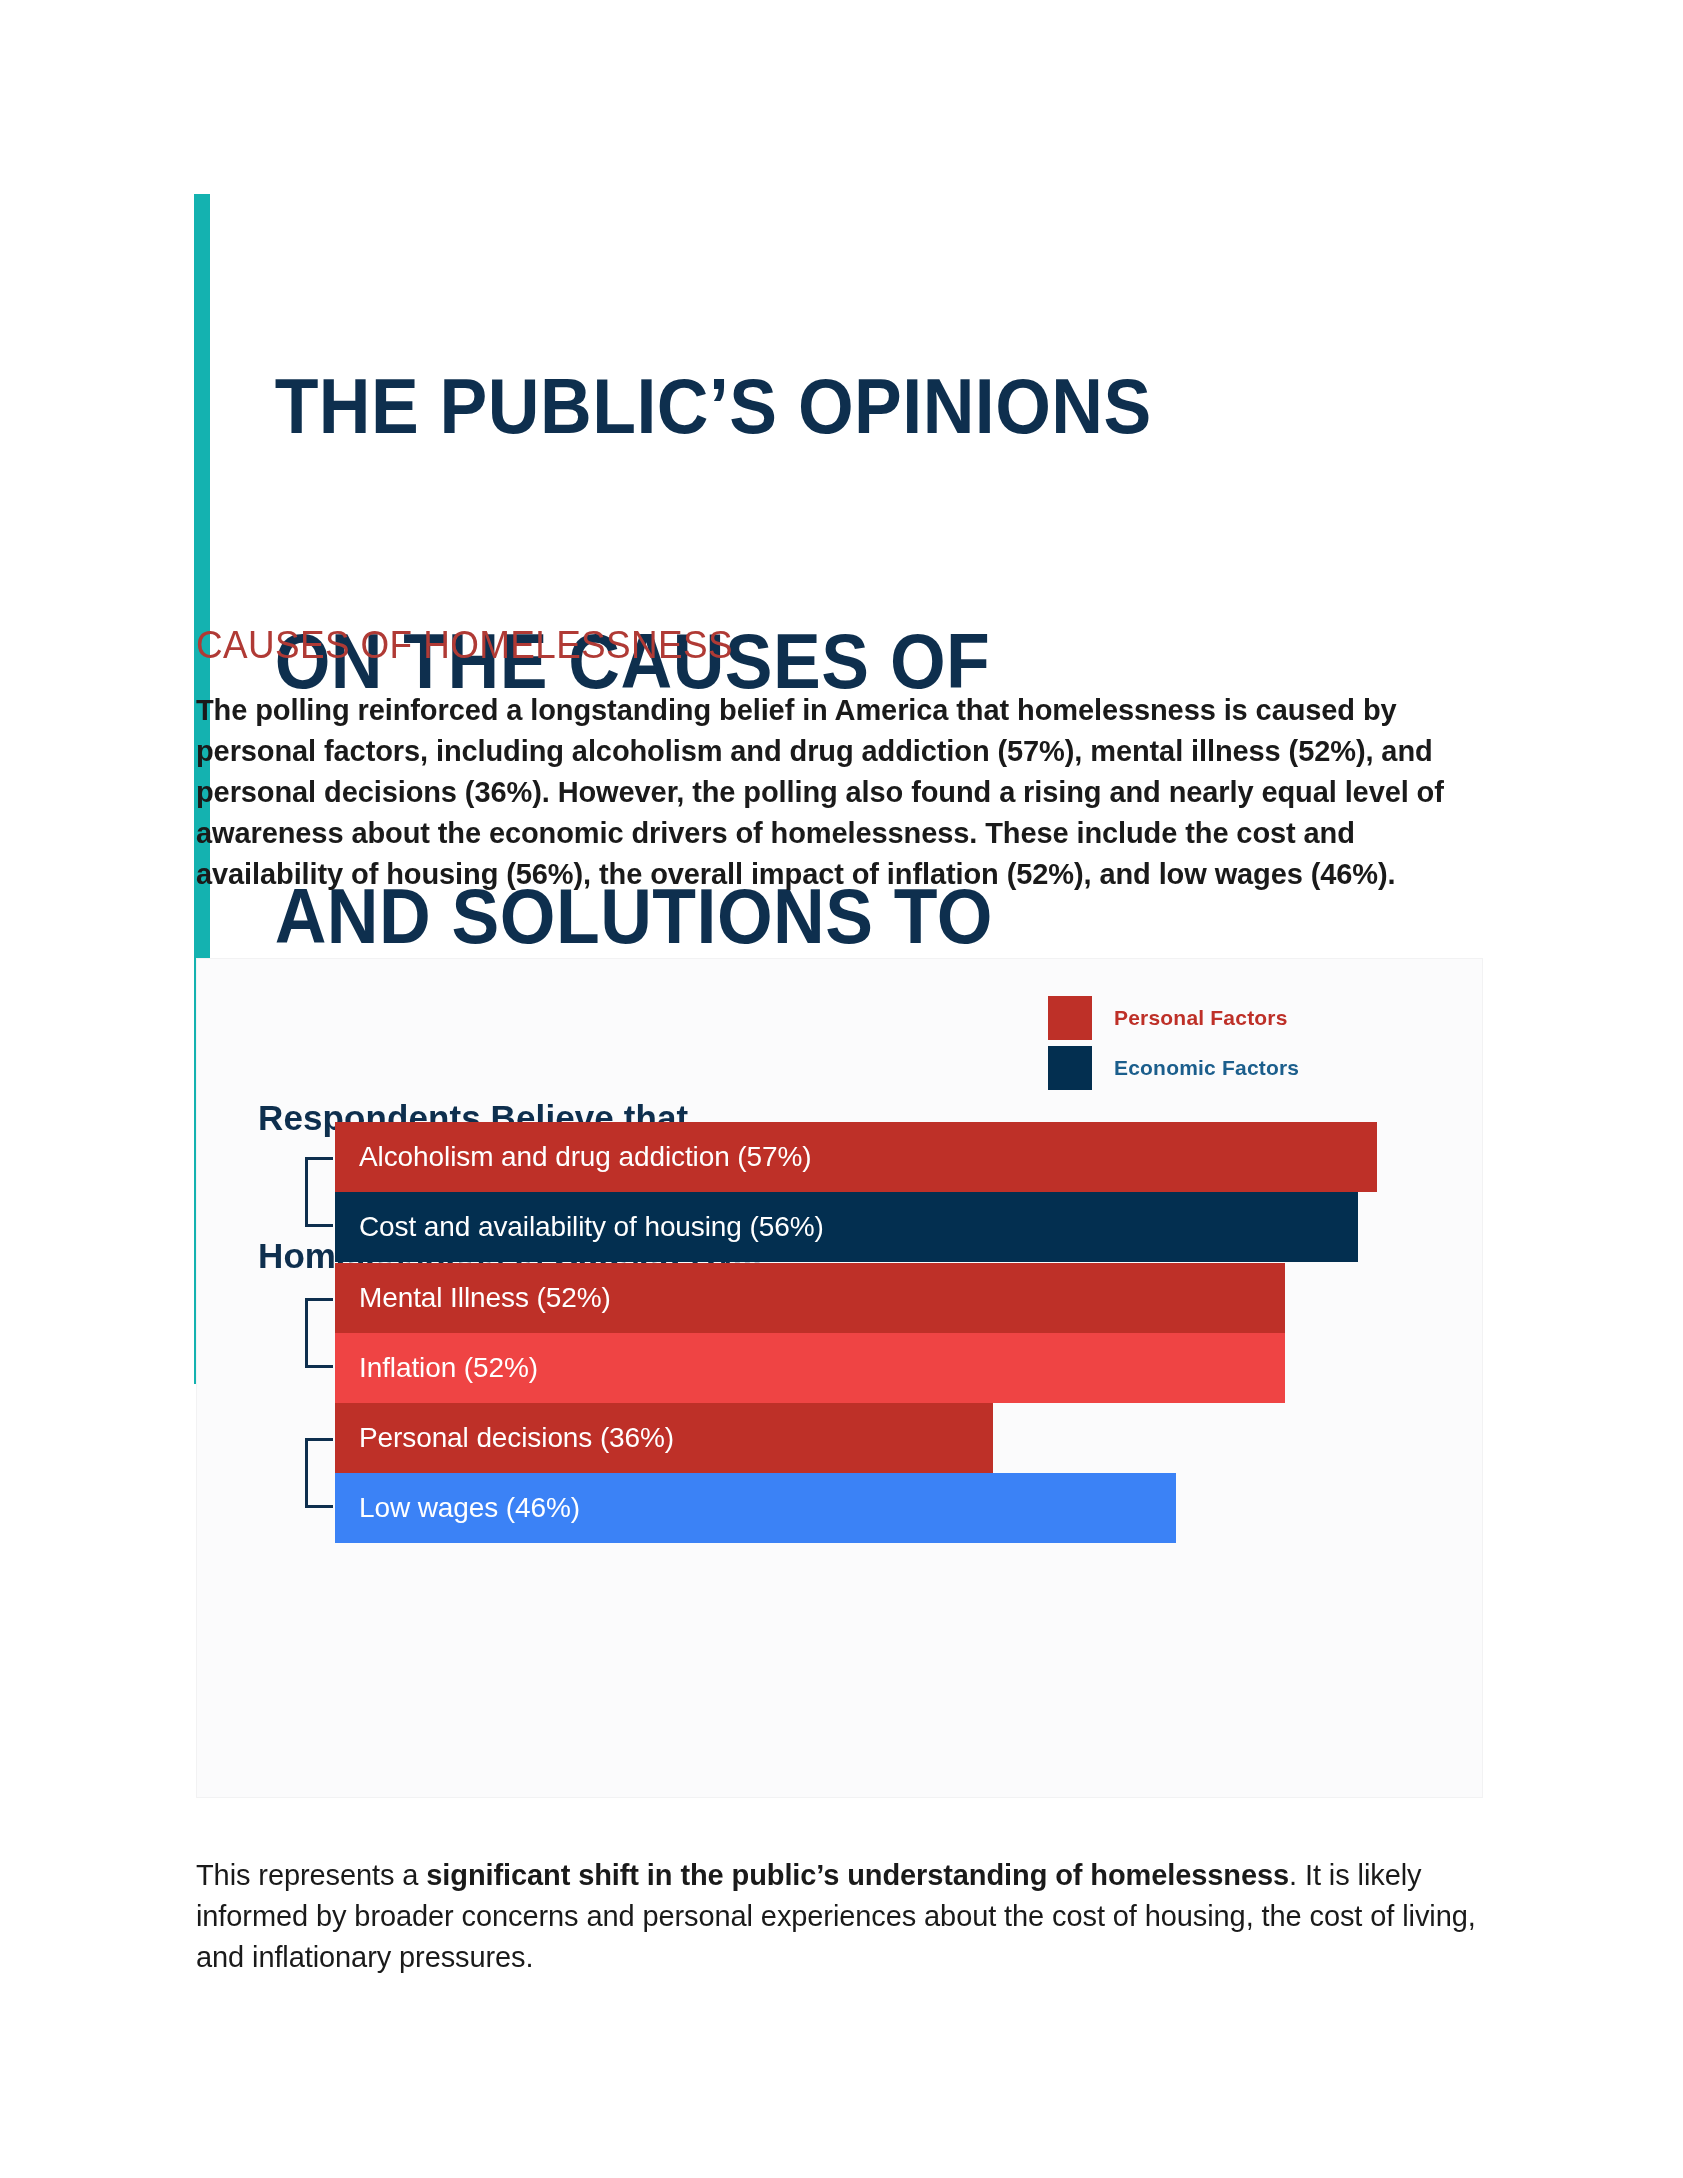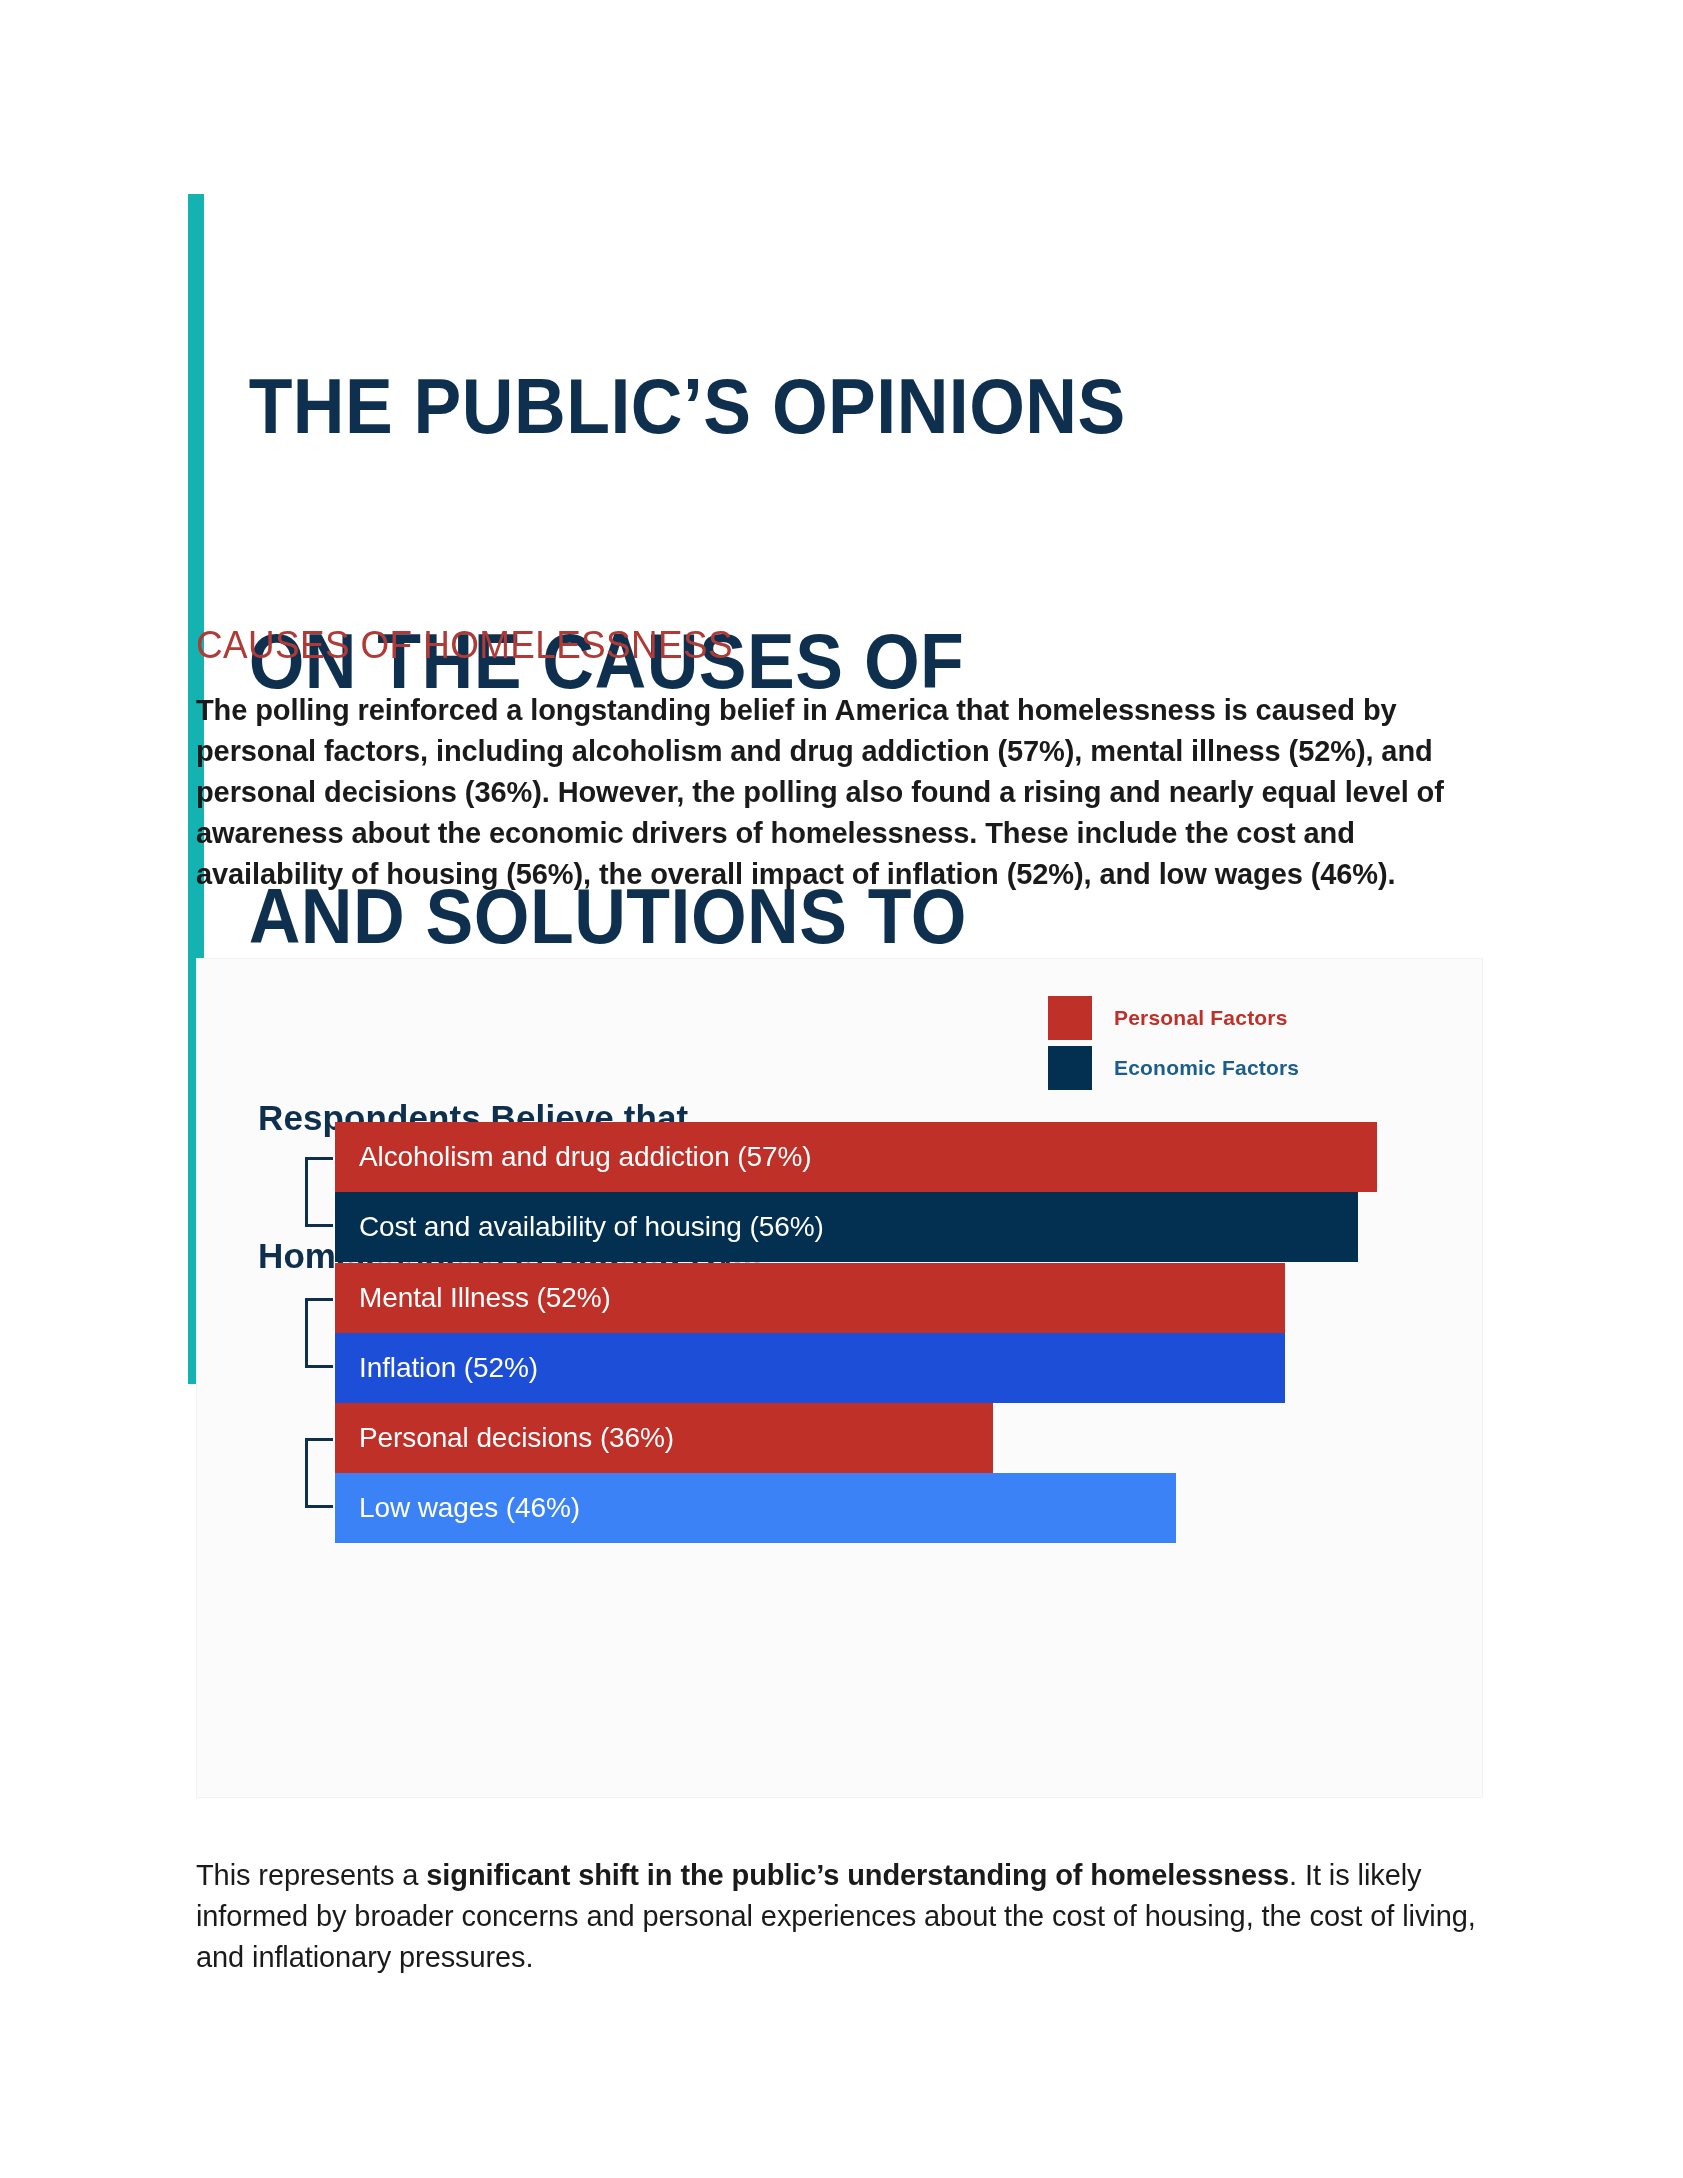--- a/index.html
+++ b/index.html
@@ -6,23 +6,24 @@
   html,body { width:1683px; height:2178px; background:#ffffff; }
   body {
     font-family:"Liberation Sans", sans-serif;
     -webkit-font-smoothing:antialiased;
   }
   .page { position:relative; width:1683px; height:2178px; background:#fff; overflow:hidden; }
 
   
   .title-wrap {
     position:absolute;
-    left:188px; top:194px;
+    left:194px; top:194px;
     display:flex;
     align-items:stretch;
+    gap:20px;
   }
   .accent-bar {
     width:16px;
     background:#14B2B0;
     flex:0 0 16px;
     align-self:stretch;
   }
   .title-text {
     padding-left:48px;
     color:#0E2F4E;
@@ -203,21 +204,21 @@
           <div class="bar" style="width: 1023px; background: rgb(3, 47, 80);">
             <span class="bar-label">Cost and availability of housing (56%)</span>
           </div>
         </div>
         <div class="bar-row" style="top: 141px; width: 950px;">
           <div class="bar" style="width: 950px; background: rgb(190, 48, 40);">
             <span class="bar-label">Mental Illness (52%)</span>
           </div>
         </div>
         <div class="bar-row" style="top: 211px; width: 950px;">
-          <div class="bar" style="width: 950px; background: #1d4ed8;">
+          <div class="bar" style="width: 950px; background: #ef4444;">
             <span class="bar-label">Inflation (52%)</span>
           </div>
         </div>
         <div class="bar-row" style="top: 281px; width: 652px;">
           <div class="bar" style="width: 658px; background: rgb(190, 48, 40);">
             <span class="bar-label">Personal decisions (36%)</span>
           </div>
         </div>
         <div class="bar-row" style="top: 351px; width: 841px;">
           <div class="bar" style="width: 841px; background: #3b82f6;">

